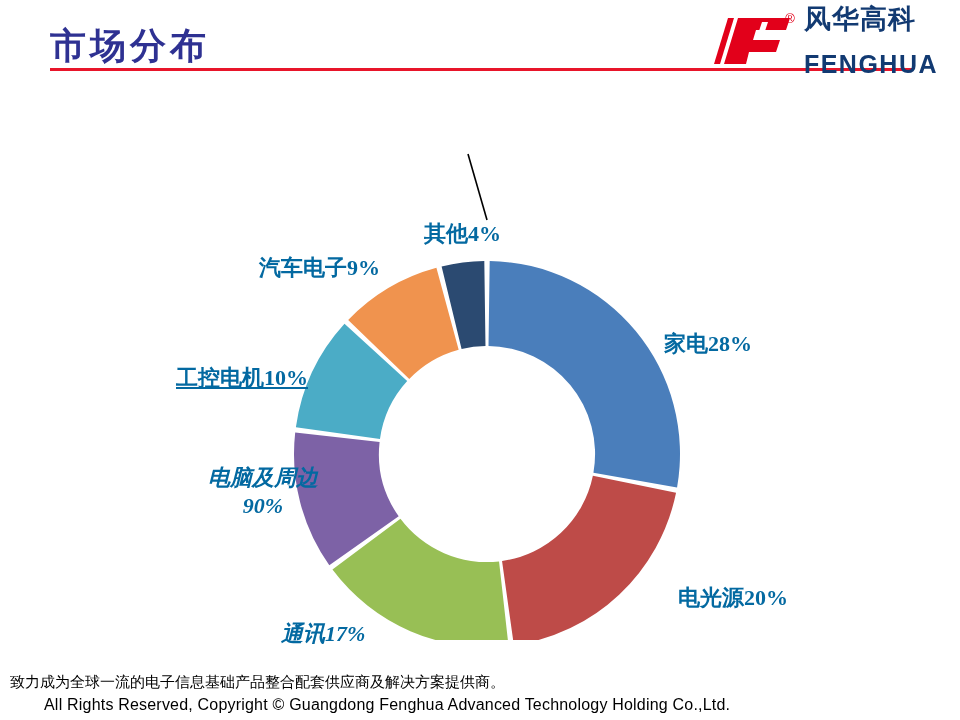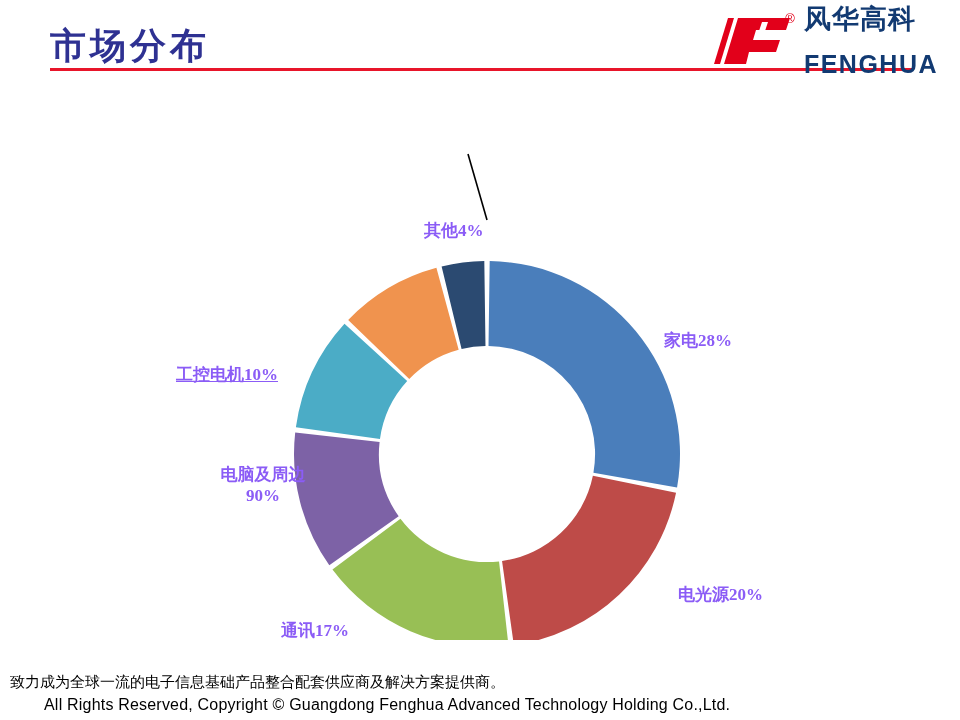--- a/index.html
+++ b/index.html
@@ -95,23 +95,23 @@
     width: 960px;
     height: 548px;
   }
   #donut-chart {
     position: absolute;
     left: 0; top: 0;
   }
   .slice-label {
     position: absolute;
     font-family: "Liberation Serif", "DejaVu Serif", serif;
-    font-size: 17px;
-    font-weight: bold;
-    color: #8b5cf6;
+    font-size: 22px;
+    font-weight: bold;
+    color: #0369a1;
     white-space: nowrap;
     line-height: 1.25;
   }
   .slice-label.two-line {
     text-align: center;
     white-space: normal;
     width: 170px;
   }
 
   
@@ -174,29 +174,30 @@
         <path d="M 348.1674185346403 227.9309345014135 A 193 193 0 0 1 436.39748852231287 175.75181656684396 L 458.6625935724952 257.7010172774326 A 108.08000000000001 108.08000000000001 0 0 0 409.2537543793986 286.92132332079154 Z" fill="#f0934e"></path>
         <path d="M 441.61757217120004 174.4115268883406 A 193 193 0 0 1 484.3052991945448 169.01881286620429 L 485.49096754894504 253.9305352050744 A 108.08000000000001 108.08000000000001 0 0 0 461.58584041587204 256.9504550574707 Z" fill="#2b4a71"></path>
       </g>
     <line id="leader-line-other" x1="468" y1="62" x2="487" y2="128" stroke="#000000" stroke-width="1.6"></line>
   </svg>
 
   <div class="slice-label" style="left:664px; top:238px;">家电28%</div>
 
   <div class="slice-label" style="left:678px; top:492px;">电光源20%</div>
 
-  <div class="slice-label" style="left:281px; top:528px;">通讯17%</div>
-
-  <div class="slice-label two-line" style="left:178px; top:372px;">
+  <div class="slice-label" style="left:281px; top:528px;font-style:italic;">通讯17%</div>
+
+  <div class="slice-label two-line" style="left:178px; top:372px;font-style:italic;">
     <span>电脑及周边</span><br>
     <span>90%</span>
   </div>
 
   <div class="slice-label" style="left:176px; top:272px;text-decoration:underline;">工控电机10%</div>
 
+  <div class="slice-label" style="left:259px; top:162px;">汽车电子9%</div>
 
   <div class="slice-label" style="left:424px; top:128px;">其他4%</div>
 </div>
 
 <div id="slide-footer">
   <div id="footer-cn">致力成为全球一流的电子信息基础产品整合配套供应商及解决方案提供商。</div>
   <div id="footer-en">All Rights Reserved, Copyright  © Guangdong  Fenghua   Advanced  Technology  Holding  Co.,Ltd.</div>
 </div>
 
 </body></html>

